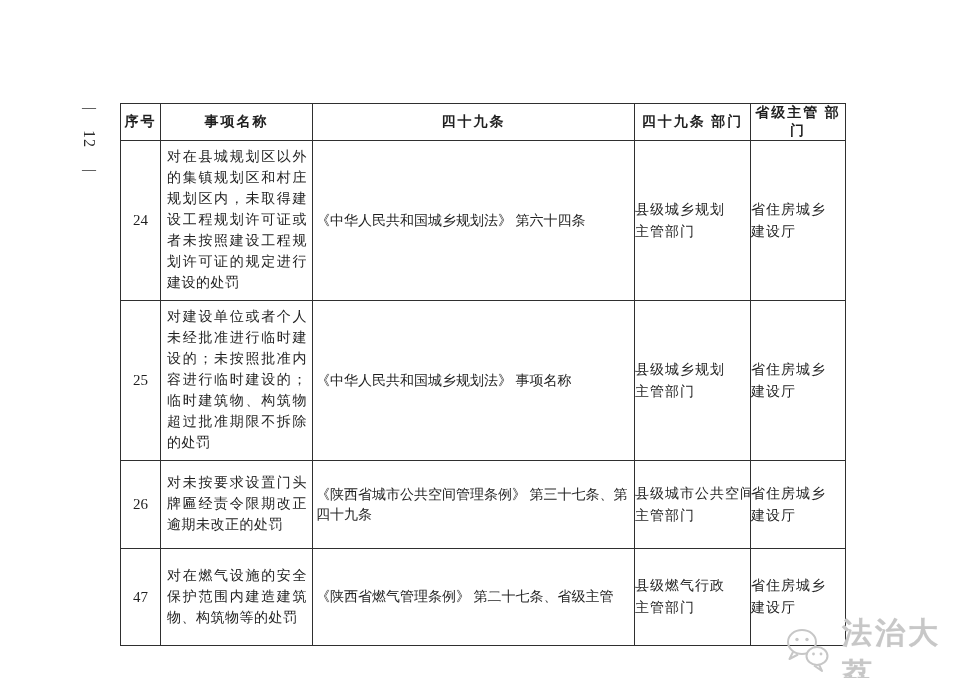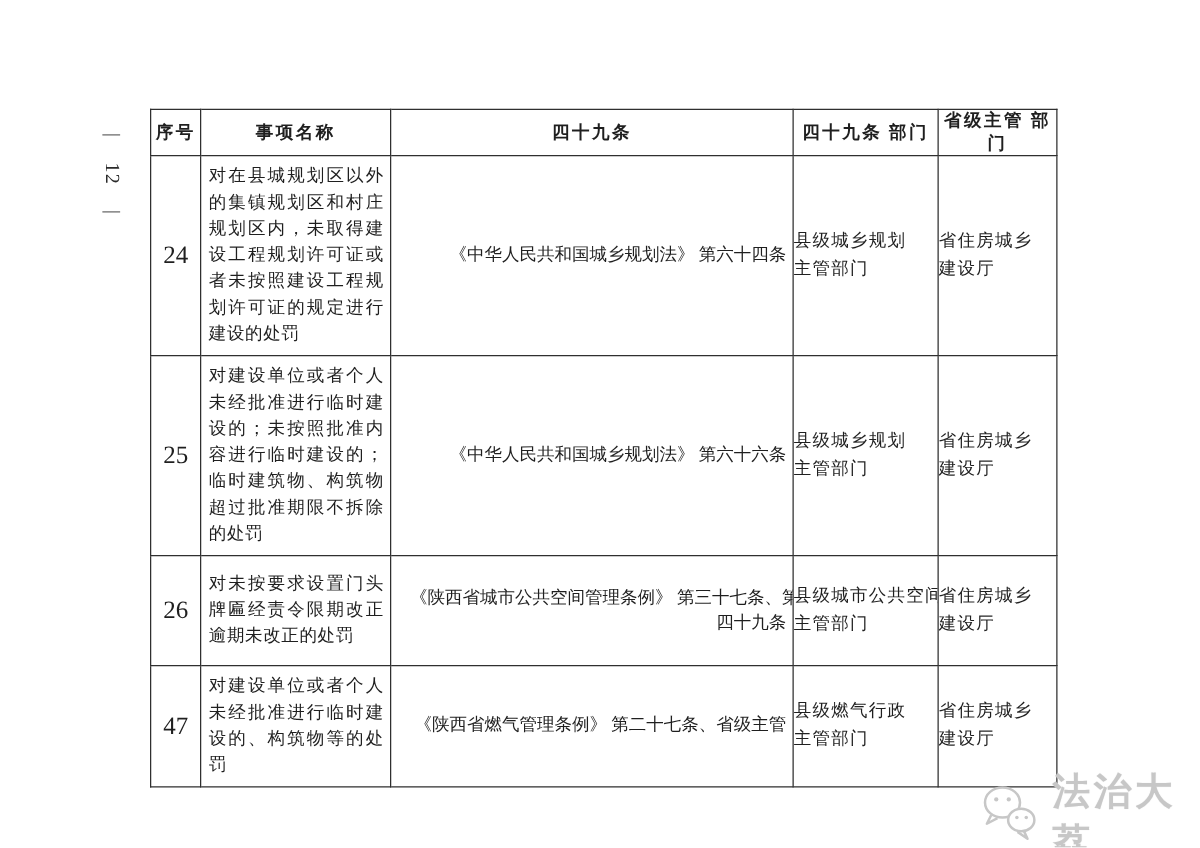--- a/index.html
+++ b/index.html
@@ -36,21 +36,21 @@
     transform: rotate(90deg);
     letter-spacing: 1px;
     font-size: 16px;
   }
   .page-num .dash { font-size: 14px; }
 
   
   table.doc-table {
     position: absolute;
     left: 120px;
-    top: 87px;
+    top: 103px;
     width: 725px;
     border-collapse: collapse;
     table-layout: fixed;
     font-size: 14px;
   }
   .doc-table td, .doc-table th {
     border: 1px solid #2f2f2f;
     vertical-align: middle;
     padding: 0;
     overflow: hidden;
@@ -63,31 +63,32 @@
 
   .doc-table th {
     font-weight: bold;
     text-align: center;
     letter-spacing: 2px;
     font-size: 14px;
   }
   td.c-no {
     text-align: center;
     font-family: "Liberation Serif", serif;
-    font-size: 20px;
+    font-size: 15px;
   }
   td.c-name {
     padding: 6px 5px 6px 6px;
     text-align: justify;
     line-height: 21px;
     letter-spacing: 0.5px;
+    font-family: Liberation Mono, monospace;
   }
   td.c-basis {
-    padding: 0 5px 0 15px;
-    text-align: right;
+    padding: 0 5px 0 3px;
+    text-align: left;
     line-height: 20px;
     white-space: pre;
   }
   td.c-dept {
     text-align: left;
     line-height: 22px;
     white-space: pre;
     letter-spacing: 1px;
   }
 
@@ -143,39 +144,39 @@
         <td class="c-name">对在县城规划区以外的集镇规划区和村庄规划区内，未取得建设工程规划许可证或者未按照建设工程规划许可证的规定进行建设的处罚</td>
         <td class="c-basis">《中华人民共和国城乡规划法》 第六十四条</td>
         <td class="c-dept">县级城乡规划
 主管部门</td>
         <td class="c-dept">省住房城乡
 建设厅</td>
       </tr>
       <tr>
         <td class="c-no">25</td>
         <td class="c-name">对建设单位或者个人未经批准进行临时建设的；未按照批准内容进行临时建设的；临时建筑物、构筑物超过批准期限不拆除的处罚</td>
-        <td class="c-basis">《中华人民共和国城乡规划法》 第六十六条</td>
+        <td class="c-basis">《中华人民共和国城乡规划法》 事项名称</td>
         <td class="c-dept">县级城乡规划
 主管部门</td>
         <td class="c-dept">省住房城乡
 建设厅</td>
       </tr>
       <tr>
         <td class="c-no">26</td>
         <td class="c-name">对未按要求设置门头牌匾经责令限期改正逾期未改正的处罚</td>
         <td class="c-basis">《陕西省城市公共空间管理条例》 第三十七条、第
 四十九条</td>
         <td class="c-dept">县级城市公共空间
 主管部门</td>
         <td class="c-dept">省住房城乡
 建设厅</td>
       </tr>
       <tr>
         <td class="c-no">47</td>
-        <td class="c-name">对建设单位或者个人未经批准进行临时建设的、构筑物等的处罚</td>
+        <td class="c-name">对在燃气设施的安全保护范围内建造建筑物、构筑物等的处罚</td>
         <td class="c-basis">《陕西省燃气管理条例》 第二十七条、省级主管</td>
         <td class="c-dept">县级燃气行政
 主管部门</td>
         <td class="c-dept">省住房城乡
 建设厅</td>
       </tr>
     </tbody>
   </table>
 
   <div class="watermark">

